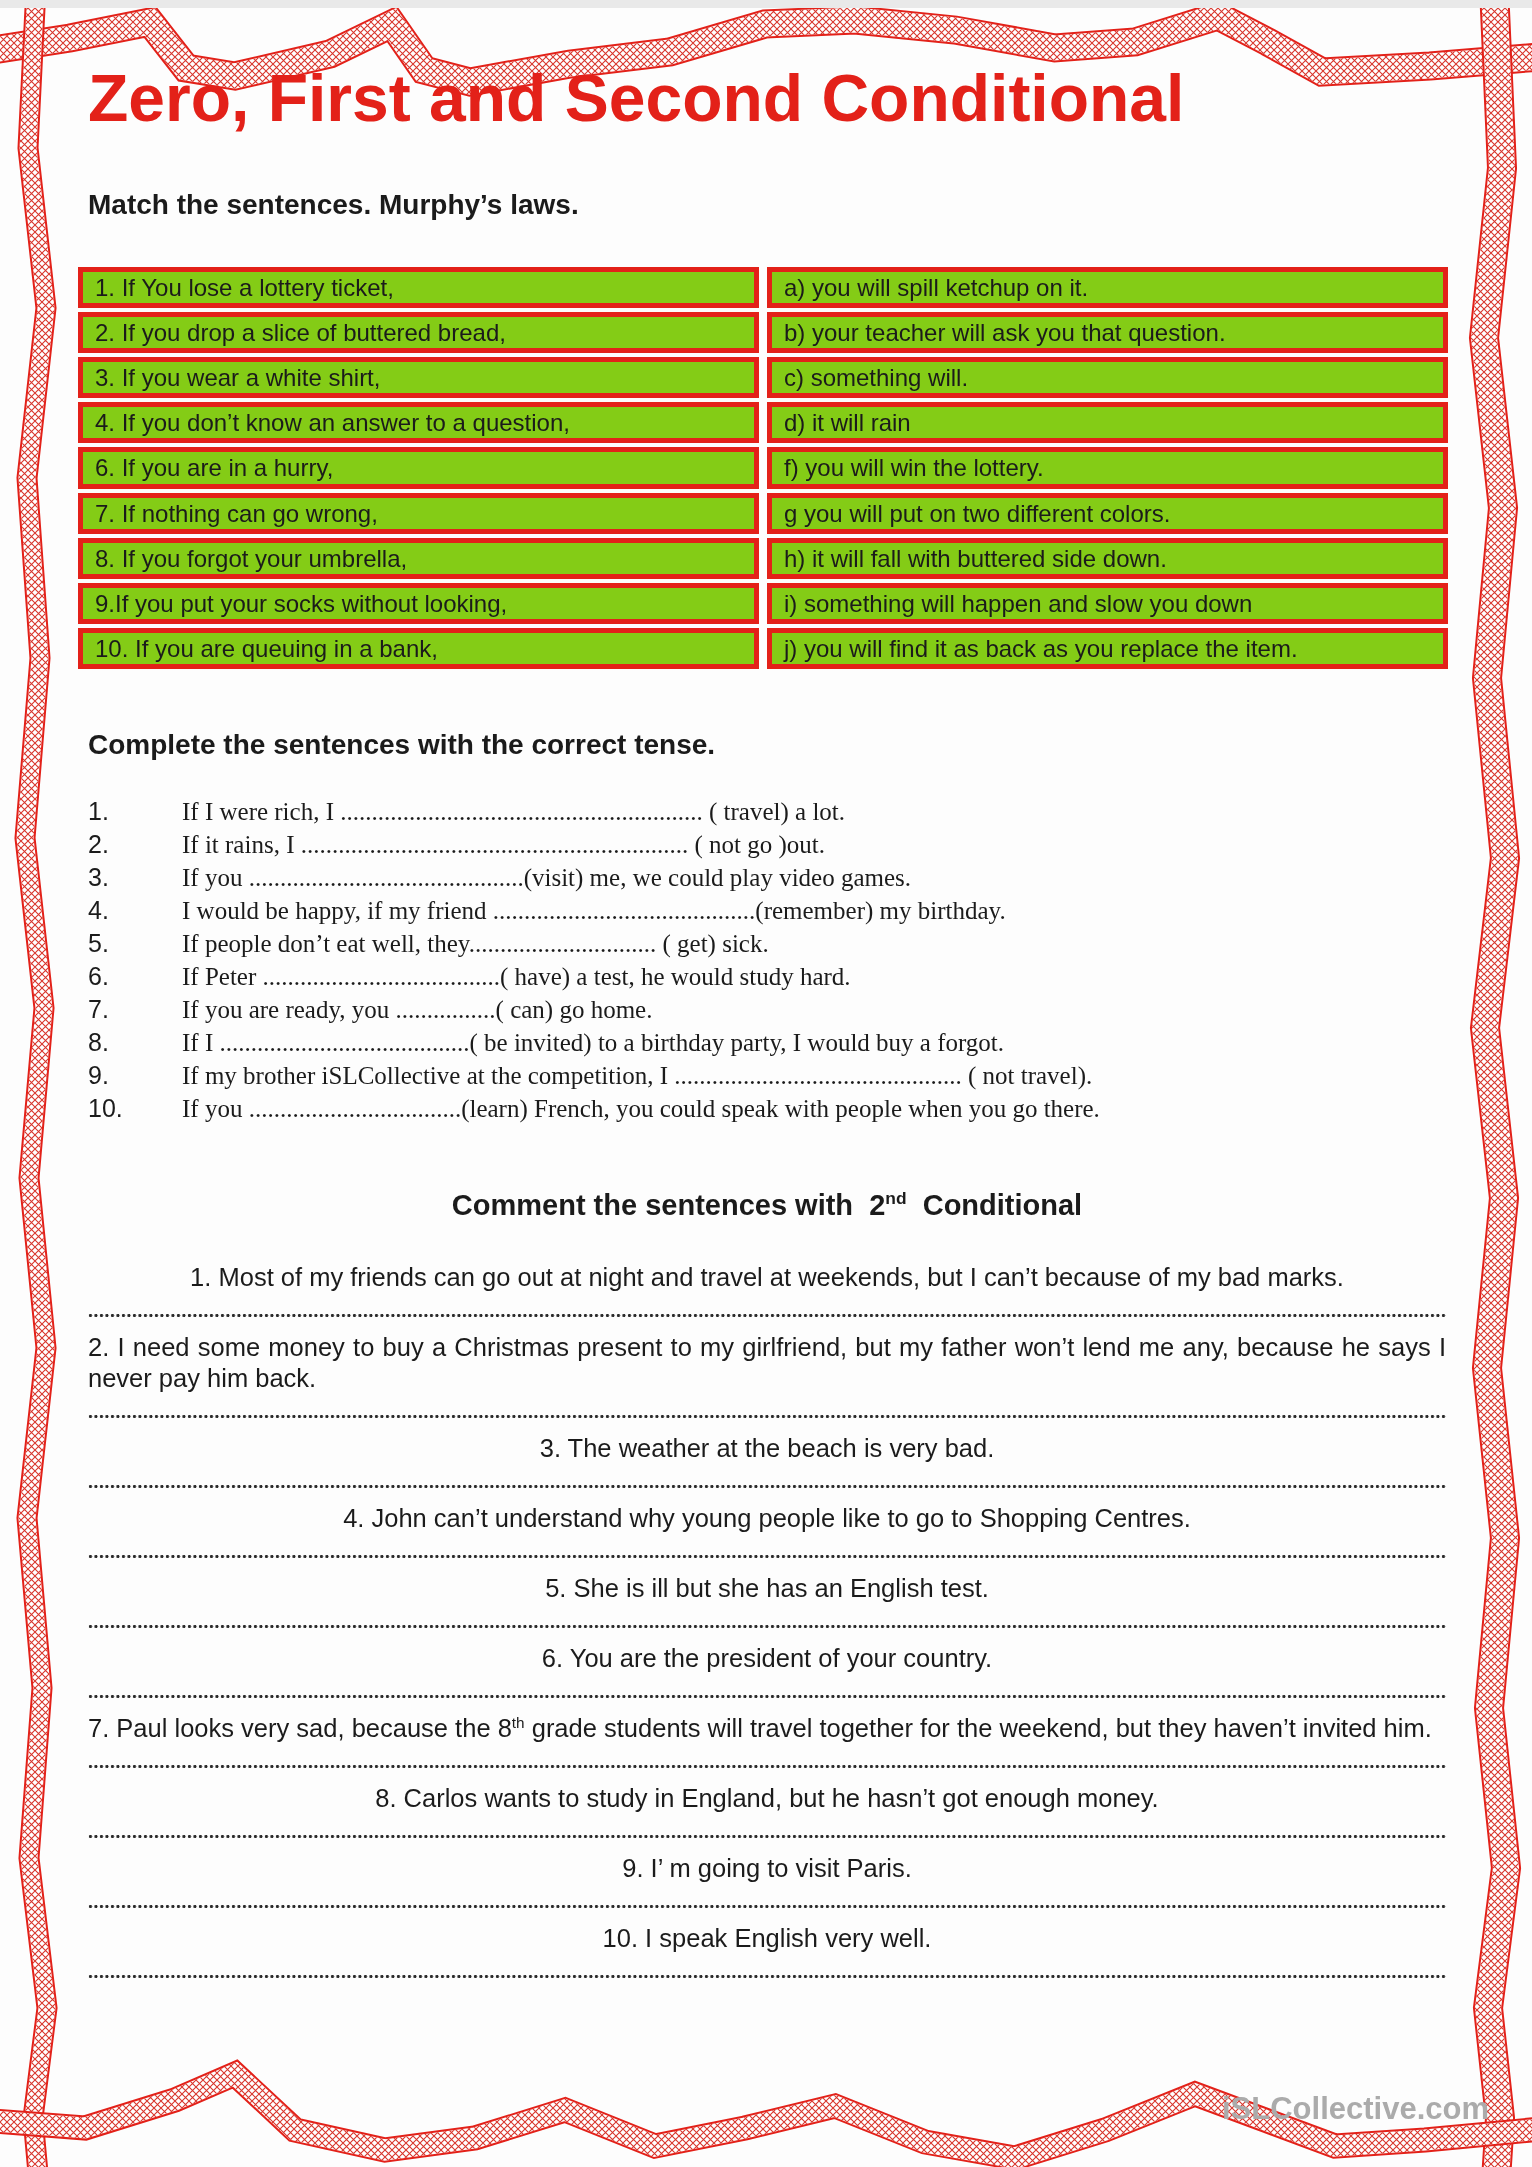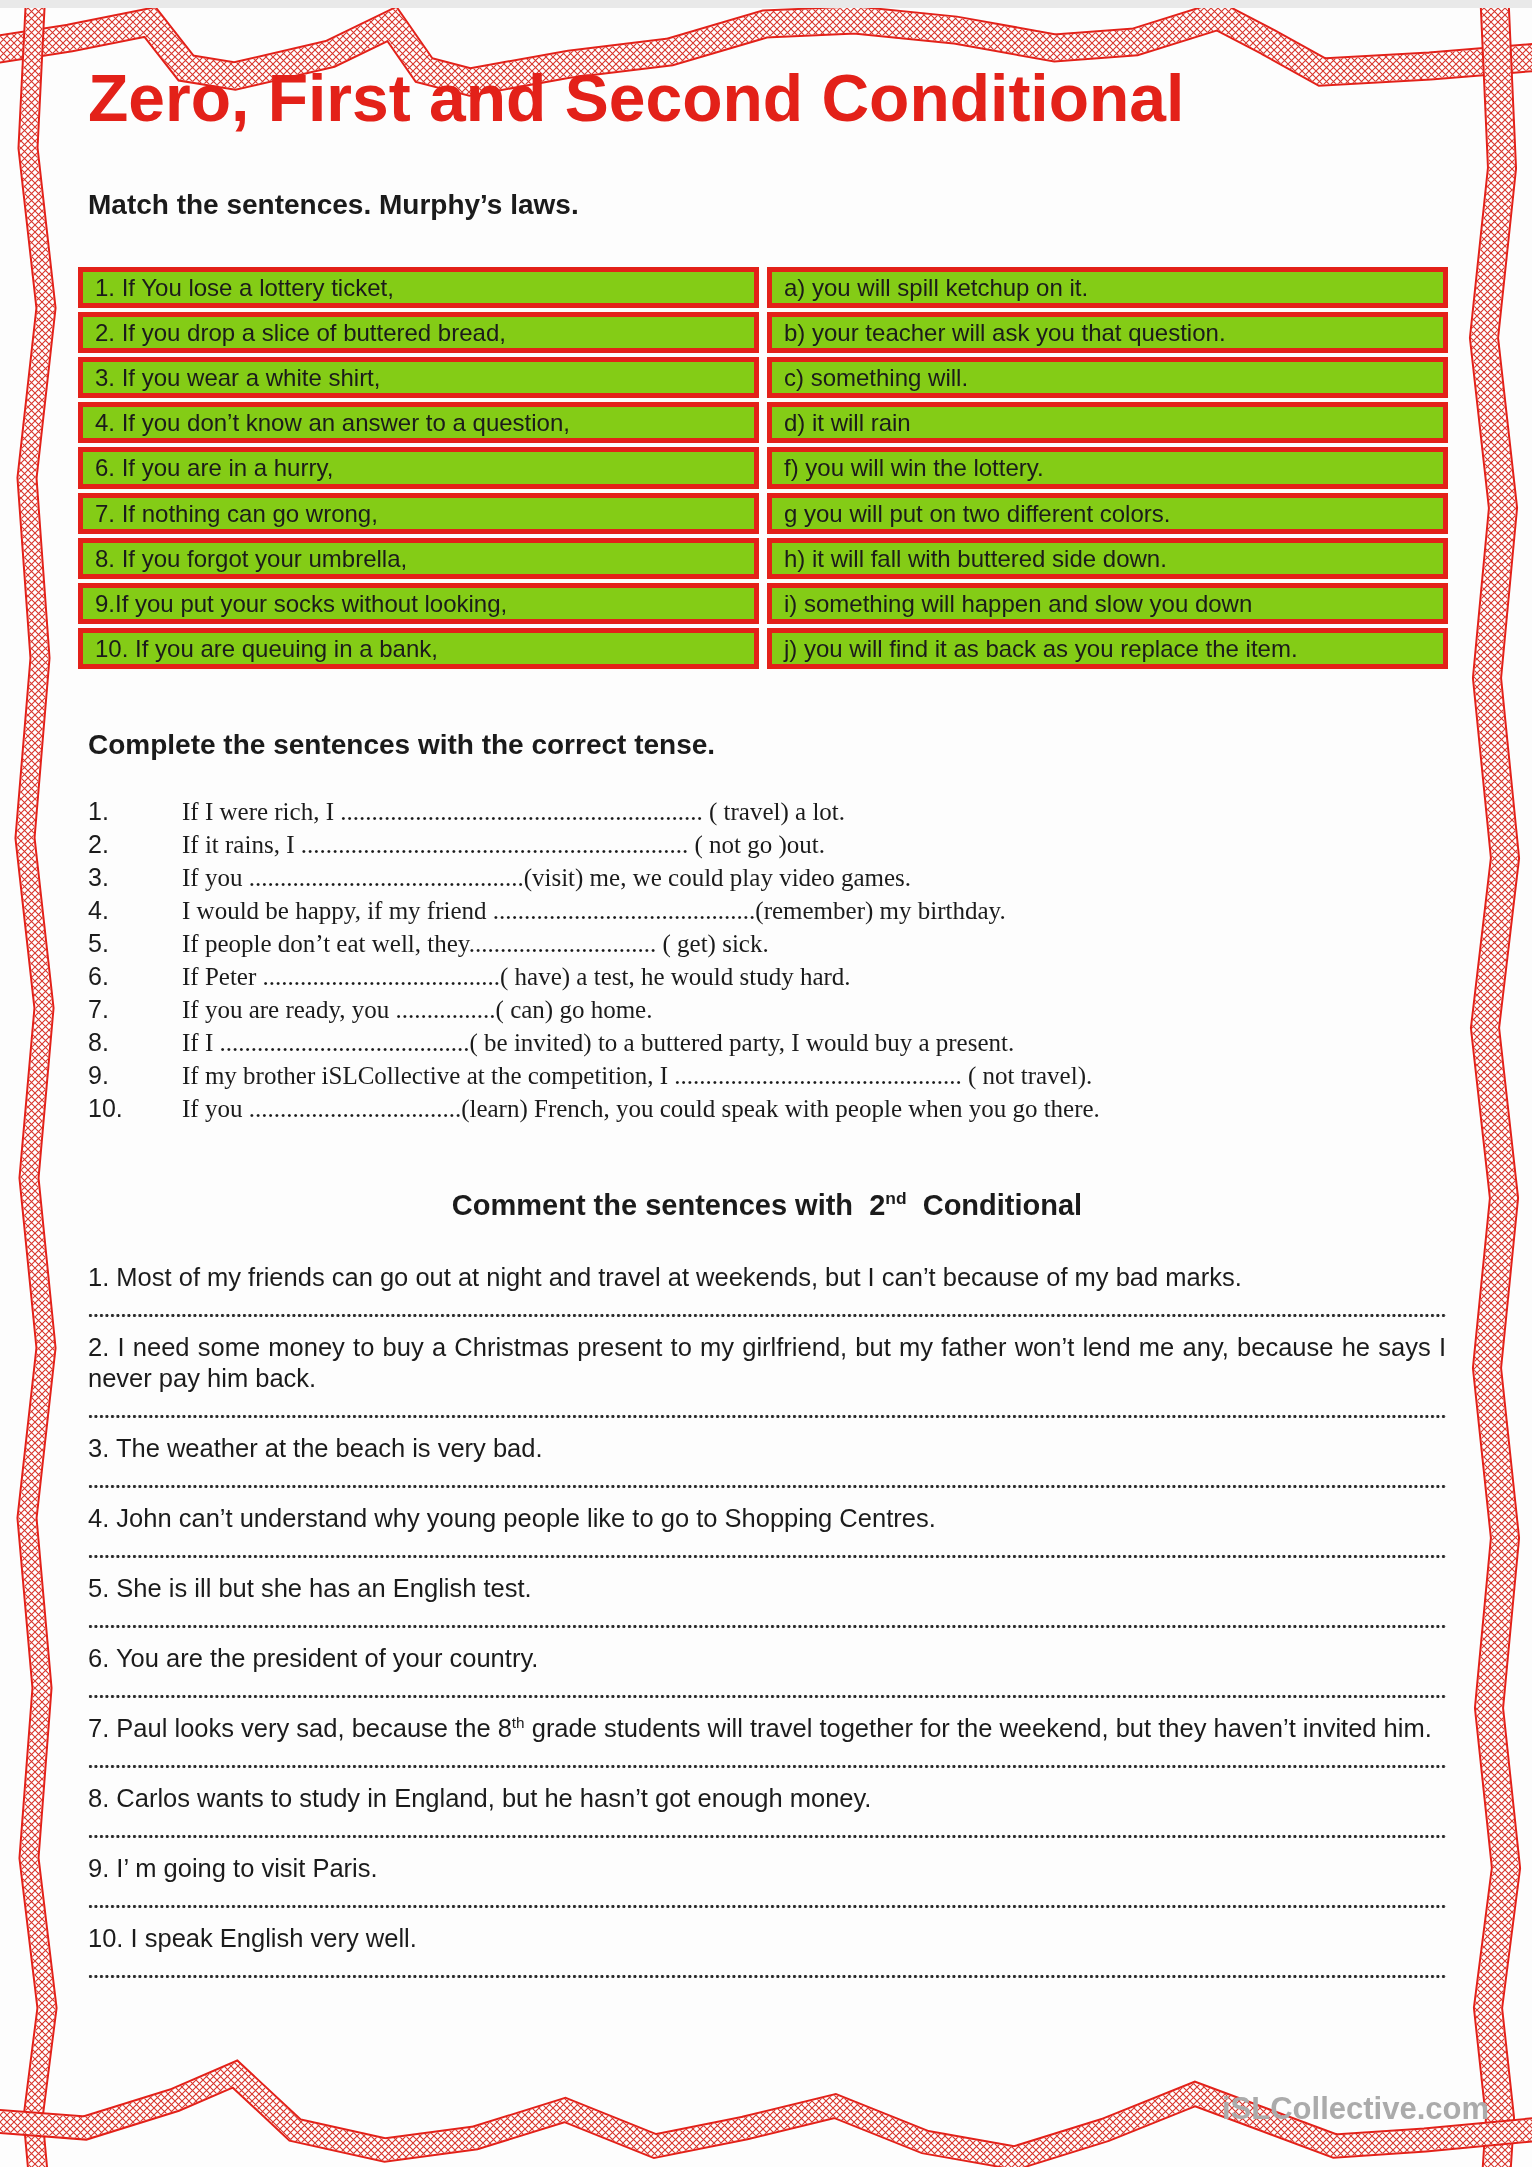--- a/index.html
+++ b/index.html
@@ -12,21 +12,21 @@
   .h2b{margin:0 0 34px 0;}
   table.match{border-collapse:separate;border-spacing:8px 4px;table-layout:fixed;
               margin:0 0 56px -18px;width:calc(100% + 28px);}
   table.match td{border:5px solid #e32119;background:#84cc16;font-size:24px;line-height:1.05;
                  padding:3px 12px;width:50%;white-space:nowrap;overflow:hidden;}
   .clist{margin:0 0 64px 0;}
   .citem{display:flex;font-size:25px;line-height:33px;}
   .cnum{width:94px;flex:none;}
   .ctext{flex:1;white-space:nowrap;overflow:hidden;font-family:Liberation Serif, serif;}
   .h3{font-size:29px;font-weight:bold;margin:0 0 40px 0;white-space:pre-wrap;text-align:center;}
-  .sentence{font-size:25.5px;line-height:31px;margin:0 0 20px 0;white-space:pre-wrap;}
+  .sentence{font-size:25.5px;line-height:31px;margin:0 0 20px 0;white-space:pre-wrap;text-align:center;}
   .sentence.justify{text-align:justify;}
   .dotline{height:5px;margin:0 0 14px 0;background-repeat:repeat-x;
            background-image:radial-gradient(circle at 2.5px 2.5px,#2a2a2a 1.4px,transparent 1.8px);
            background-size:5.5px 5px;}
   sup{font-size:0.6em;line-height:0;vertical-align:super;}
   .watermark{position:absolute;left:1222px;top:2083px;font-size:31px;font-weight:bold;
              color:#ababab;z-index:5;}
 </style>
 </head>
 <body>
@@ -131,21 +131,21 @@
         <div class="citem">
           <span class="cnum">6.</span>
           <span class="ctext">If Peter ......................................( have) a test, he would study hard.</span>
         </div>
         <div class="citem">
           <span class="cnum">7.</span>
           <span class="ctext">If you are ready, you ................( can)  go home.</span>
         </div>
         <div class="citem">
           <span class="cnum">8.</span>
-          <span class="ctext">If I ........................................( be invited) to a buttered party, I would buy a present.</span>
+          <span class="ctext">If I ........................................( be invited) to a birthday party, I would buy a forgot.</span>
         </div>
         <div class="citem">
           <span class="cnum">9.</span>
           <span class="ctext">If my brother iSLCollective at the competition, I .............................................. ( not travel).</span>
         </div>
         <div class="citem">
           <span class="cnum">10.</span>
           <span class="ctext">If you ..................................(learn) French, you could speak with people when you go there.</span>
         </div>
       </div>

